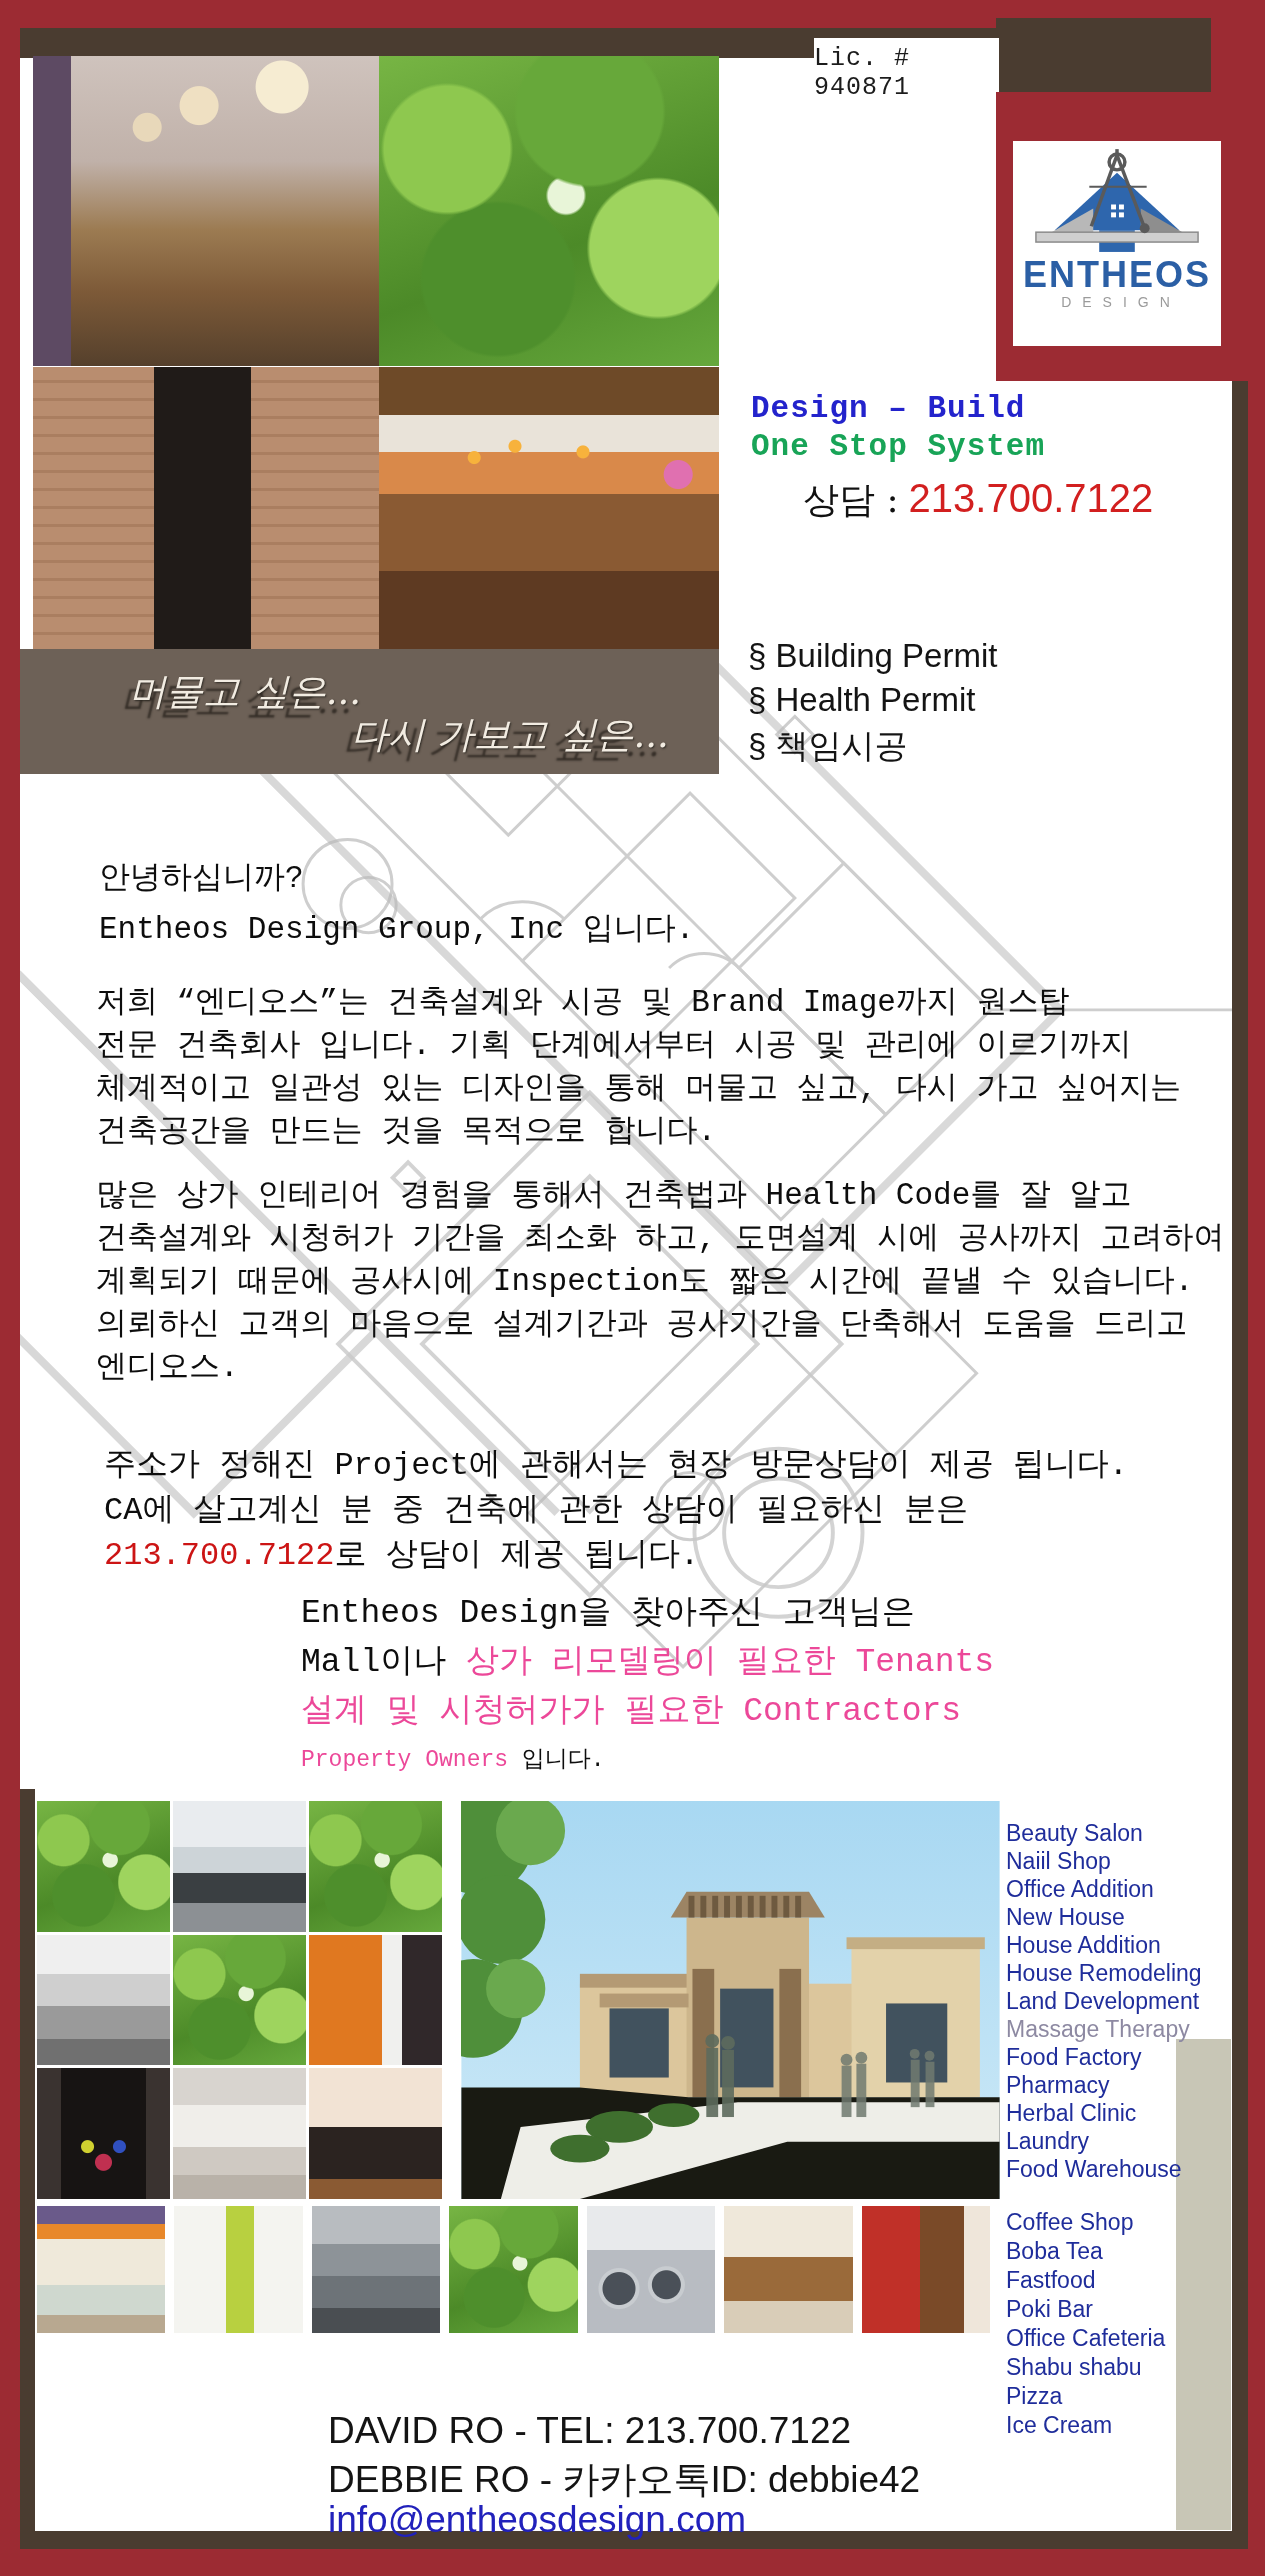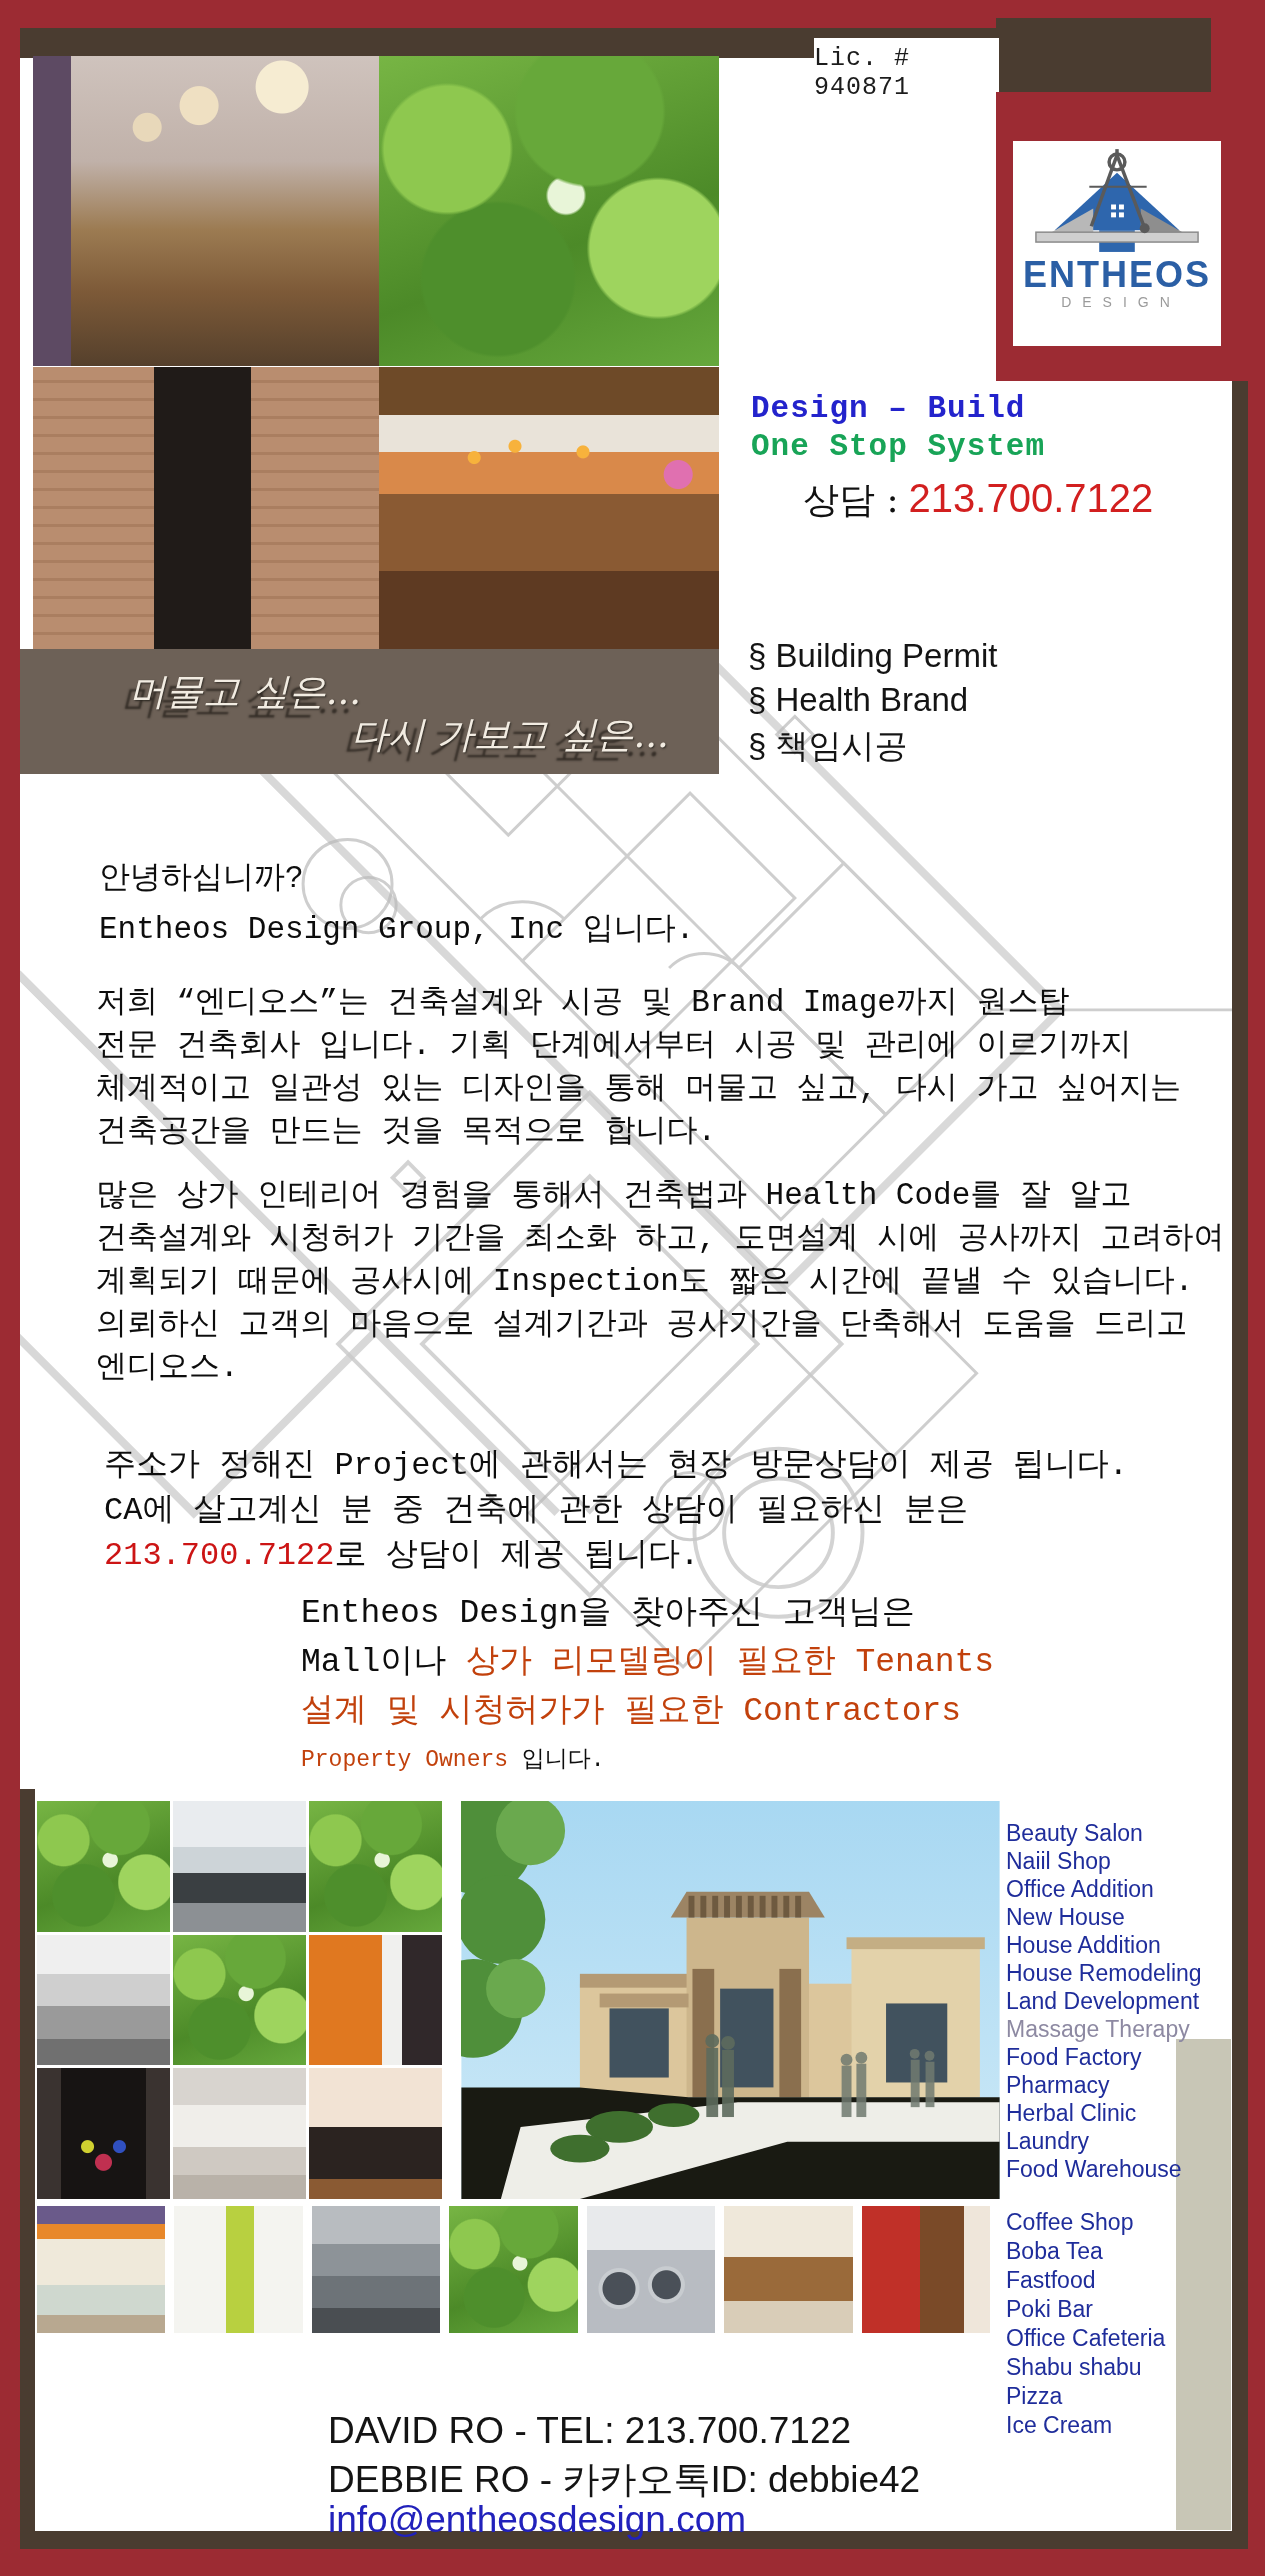--- a/index.html
+++ b/index.html
@@ -31,21 +31,21 @@
   .permit{font-family:"Liberation Sans",sans-serif;font-size:33px;color:#141414;}
 
   
   .cap-strip{background:#6d6157;}
   .cap{position:absolute;font-family:"DejaVu Serif","Liberation Serif",serif;font-size:37px;color:#f2ece2;
        text-shadow:-9px 9px 2px rgba(42,37,31,.85),1px 1px 2px #2e2a24;white-space:nowrap;font-style:italic;}
 
   
   .kr{font-family:"Liberation Mono","DejaVu Sans Mono","DejaVu Sans",sans-serif;color:#0d0d0d;white-space:nowrap;}
   .red{color:#cc1414;}
-  .blue{color:#c2410c;font-family:Liberation Mono, monospace;}
+  .blue{color:#ec4899;font-family:Liberation Mono, monospace;}
   .blk{color:#0d0d0d;}
 
   
   .floorplan{position:absolute;left:20px;top:425px;pointer-events:none;}
 
   
   .ph{position:absolute;}
   .ph-salon{background:
     radial-gradient(circle at 72% 10%,#f6ecd2 0 26px,rgba(0,0,0,0) 27px),
     radial-gradient(circle at 48% 16%,#efe0c2 0 19px,rgba(0,0,0,0) 20px),
@@ -189,21 +189,21 @@
     <div class="cap" style="left:331px;top:61px;">다시 가보고 싶은...</div>
   </div>
 
   <div class="abs tag1" style="left:751px;top:391px;">Design – Build</div>
   <div class="abs tag2" style="left:751px;top:429px;">One Stop System</div>
   <div class="abs consult" style="left:803px;top:476px;">
     <span class="consult-label">상담 :</span>
     <span class="consult-phone">213.700.7122</span>
   </div>
   <div class="abs permit" style="left:748px;top:637px;">§ Building Permit</div>
-  <div class="abs permit" style="left:748px;top:681px;">§ Health Brand</div>
+  <div class="abs permit" style="left:748px;top:681px;">§ Health Permit</div>
   <div class="abs permit" style="left:748px;top:724px;">§ 책임시공</div>
 
   <div class="abs kr" style="left:99px;top:856px;font-size:31px;">안녕하십니까?</div>
   <div class="abs kr" style="left:99px;top:907px;font-size:31px;">Entheos Design Group, Inc 입니다.</div>
 
   <div class="abs" style="left:96px;top:981px;">
     <div class="kr" style="font-size:31px;line-height:43px;">저희 “엔디오스”는 건축설계와 시공 및 Brand Image까지 원스탑</div>
     <div class="kr" style="font-size:31px;line-height:43px;">전문 건축회사 입니다. 기획 단계에서부터 시공 및 관리에 이르기까지</div>
     <div class="kr" style="font-size:31px;line-height:43px;">체계적이고 일관성 있는 디자인을 통해 머물고 싶고, 다시 가고 싶어지는</div>
     <div class="kr" style="font-size:31px;line-height:43px;">건축공간을 만드는 것을 목적으로 합니다.</div>

